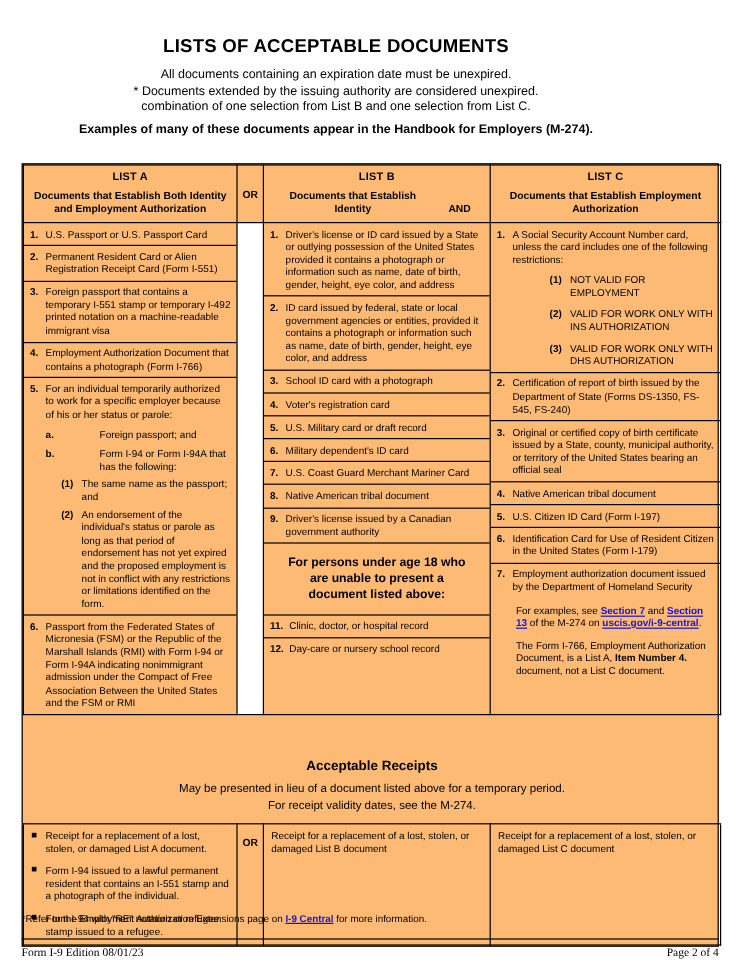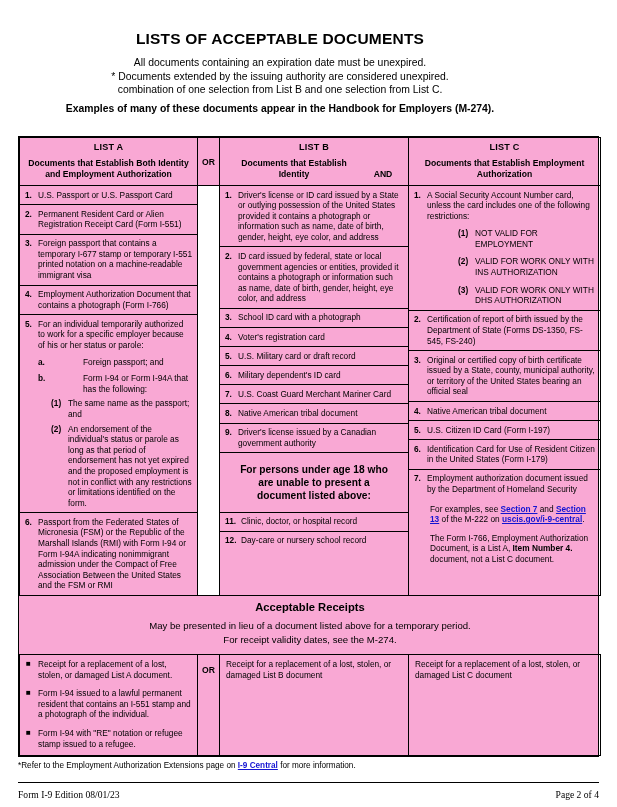--- a/index.html
+++ b/index.html
@@ -43,21 +43,21 @@
   }
 
   
   .lists-table {
     position: absolute;
     left: 18px;
     top: 136px;
     width: 581px;
     border: 1.6px solid #000;
     border-collapse: collapse;
-    background: #f9a8d4;
+    background: #fdba74;
   }
   table.grid {
     width: 100%;
     border-collapse: collapse;
     table-layout: fixed;
   }
 
   col.c-a   { width: 178px; }
   col.c-or  { width: 22px;  }
   col.c-b   { width: 189px; }
@@ -197,20 +197,21 @@
   .receipts-head {
     border: 1.4px solid #000;
     border-left: none; border-right: none;
     padding: 5px 6px 7px 6px;
     text-align: center;
   }
   .rc-title {
     font-size: 11.2px;
     font-weight: bold;
     margin-bottom: 6px;
+    margin-top: 32px;
   }
   .rc-line {
     font-size: 9.6px;
     line-height: 14px;
   }
   .rcp-cell {
     border: 1.4px solid #000;
     vertical-align: top;
     padding: 4px 6px 6px 6px;
     font-size: 8.3px;
@@ -328,21 +329,21 @@
               <span class="itm">
                         <span class="num">2.</span>
                         <span class="txt">Permanent Resident Card or Alien Registration Receipt Card (Form I-551)</span>
                       </span>
             </td>
                   </tr>
             <tr>
                     <td>
               <span class="itm">
                         <span class="num">3.</span>
-                        <span class="txt">Foreign passport that contains a temporary I-677 stamp or temporary I-551 printed notation on a machine-readable immigrant visa</span>
+                        <span class="txt">Foreign passport that contains a temporary I-551 stamp or temporary I-492 printed notation on a machine-readable immigrant visa</span>
                       </span>
             </td>
                   </tr>
             <tr>
                     <td>
               <span class="itm">
                         <span class="num">4.</span>
                         <span class="txt">Employment Authorization Document that contains a photograph (Form I-766)</span>
                       </span>
             </td>
@@ -547,21 +548,21 @@
                         <span class="txt">Identification Card for Use of Resident Citizen in the United States (Form I-179)</span>
                       </span>
             </td>
                   </tr>
             <tr>
                     <td class="nob">
               <span class="itm">
                         <span class="num">7.</span>
                         <span class="txt">Employment authorization document issued by the Department of Homeland Security</span>
                       </span>
-              <div class="note-p first"><span>For examples, see </span><a class="lnk" href="#">Section 7</a><span> and </span><a class="lnk" href="#">Section 13</a><span> of the M-222 on </span><a class="lnk" href="#">uscis.gov/i-9-central</a><span>.</span></div>
+              <div class="note-p first"><span>For examples, see </span><a class="lnk" href="#">Section 7</a><span> and </span><a class="lnk" href="#">Section 13</a><span> of the M-274 on </span><a class="lnk" href="#">uscis.gov/i-9-central</a><span>.</span></div>
               <div class="note-p"><span>The Form I-766, Employment Authorization Document, is a List A, </span><span class="b">Item Number 4.</span><span> document, not a List C document.</span></div>
             </td>
                   </tr>
           </tbody>
               </table>
         </td>
       </tr>
 
       <tr>
         <td class="receipts-head" colspan="4">

